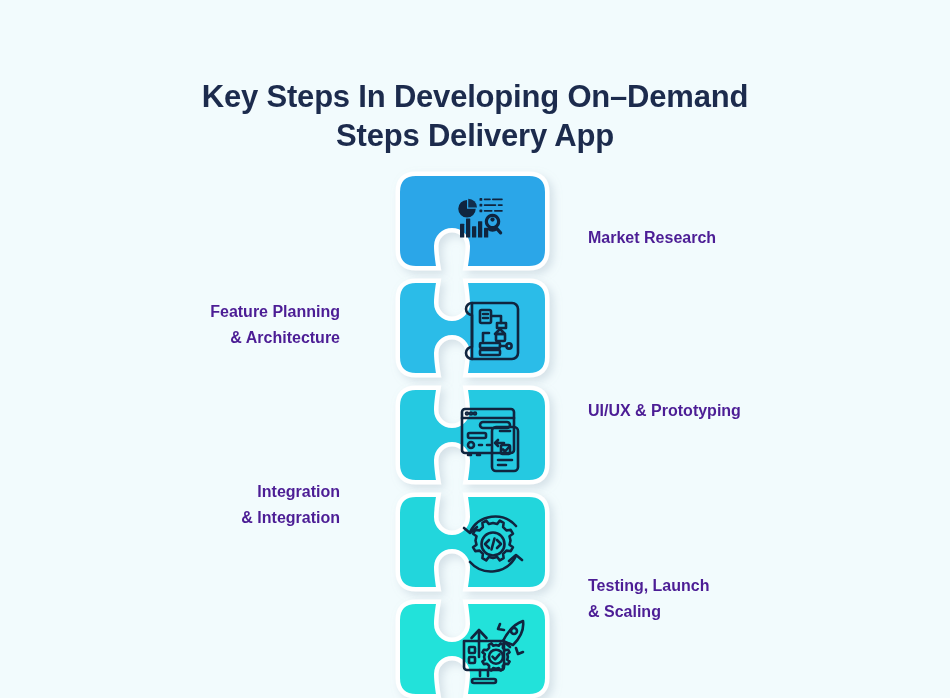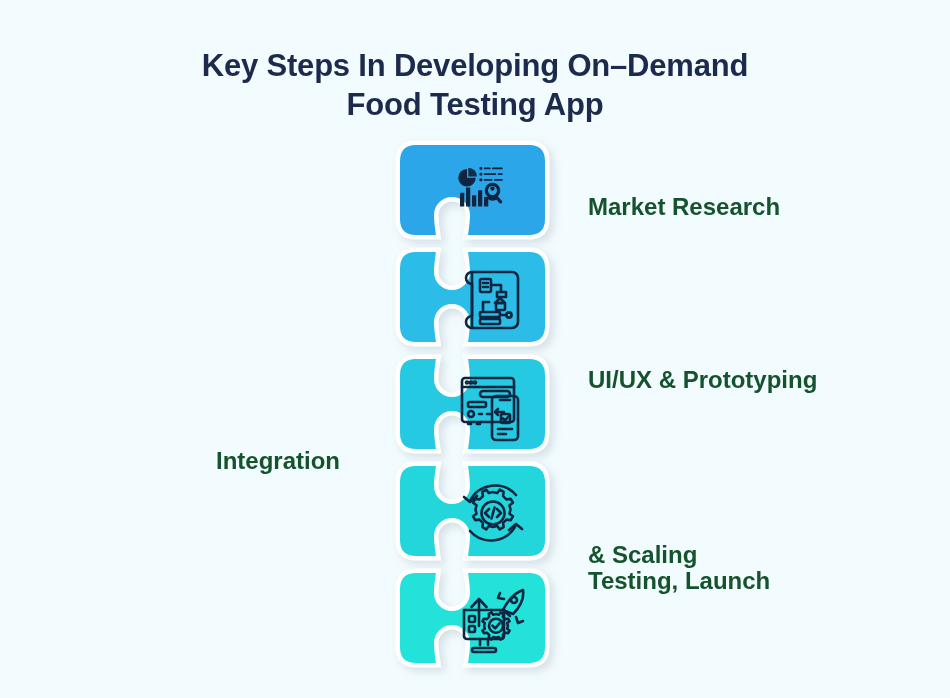--- a/index.html
+++ b/index.html
@@ -10,20 +10,21 @@
     width: 950px;
     height: 698px;
     background: #F2FBFD;
     font-family: "Liberation Sans", sans-serif;
     overflow: hidden;
     position: relative;
   }
   #infographic {
     position: absolute;
     inset: 0;
+    margin-top: 31px;
   }
   .title {
     position: absolute;
     left: 0;
     top: 46px;
     width: 950px;
     text-align: center;
     font-size: 31px;
     font-weight: bold;
     line-height: 39px;
@@ -39,45 +40,45 @@
     width: 170px;
     height: 520px;
   }
   .puzzle-stack svg {
     display: block;
     overflow: visible;
   }
 
   .label {
     position: absolute;
-    font-size: 24px;
+    font-size: 16px;
     font-weight: bold;
     line-height: 26px;
-    color: #14532d;
+    color: #4c1d95;
     white-space: nowrap;
   }
   .label.right { left: 588px; text-align: left; }
   .label.left  { right: 610px; text-align: right; }
 
   .label-1 { top: 194px; }
   .label-2 { top: 268px; }
   .label-3 { top: 367px; }
   .label-4 { top: 448px; }
   .label-5 { top: 542px; }
 
   .lbl-line { display: block; }
 </style>
 </head>
 <body>
 
 <div id="infographic">
 
   <div class="title">
     <span class="title-line">Key Steps In Developing On–Demand</span>
-    <span class="title-line">Food Testing App</span>
+    <span class="title-line">Steps Delivery App</span>
   </div>
 
   <div class="puzzle-stack">
     <svg width="170" height="520" viewBox="0 0 170 520" xmlns="http://www.w3.org/2000/svg">
       <defs>
         <filter id="pshadow" x="-40%" y="-40%" width="200%" height="200%">
           <feDropShadow dx="4" dy="4" stdDeviation="4" flood-color="#93A6B5" flood-opacity="0.30"></feDropShadow>
         </filter>
 
         <path id="piece-top" d="
@@ -216,27 +217,32 @@
           <circle cx="58" cy="14" r="3"></circle>
         </g>
       </g>
     </svg>
   </div>
 
   <div class="label right label-1">
     <span class="lbl-line">Market Research</span>
   </div>
 
+  <div class="label left label-2">
+    <span class="lbl-line">Feature Planning</span>
+    <span class="lbl-line">&amp; Architecture</span>
+  </div>
 
   <div class="label right label-3">
     <span class="lbl-line">UI/UX &amp; Prototyping</span>
   </div>
 
   <div class="label left label-4">
     <span class="lbl-line">Integration</span>
+    <span class="lbl-line">&amp; Integration</span>
   </div>
 
   <div class="label right label-5">
+    <span class="lbl-line">Testing, Launch</span>
     <span class="lbl-line">&amp; Scaling</span>
-    <span class="lbl-line">Testing, Launch</span>
   </div>
 
 </div>
 
 </body></html>

